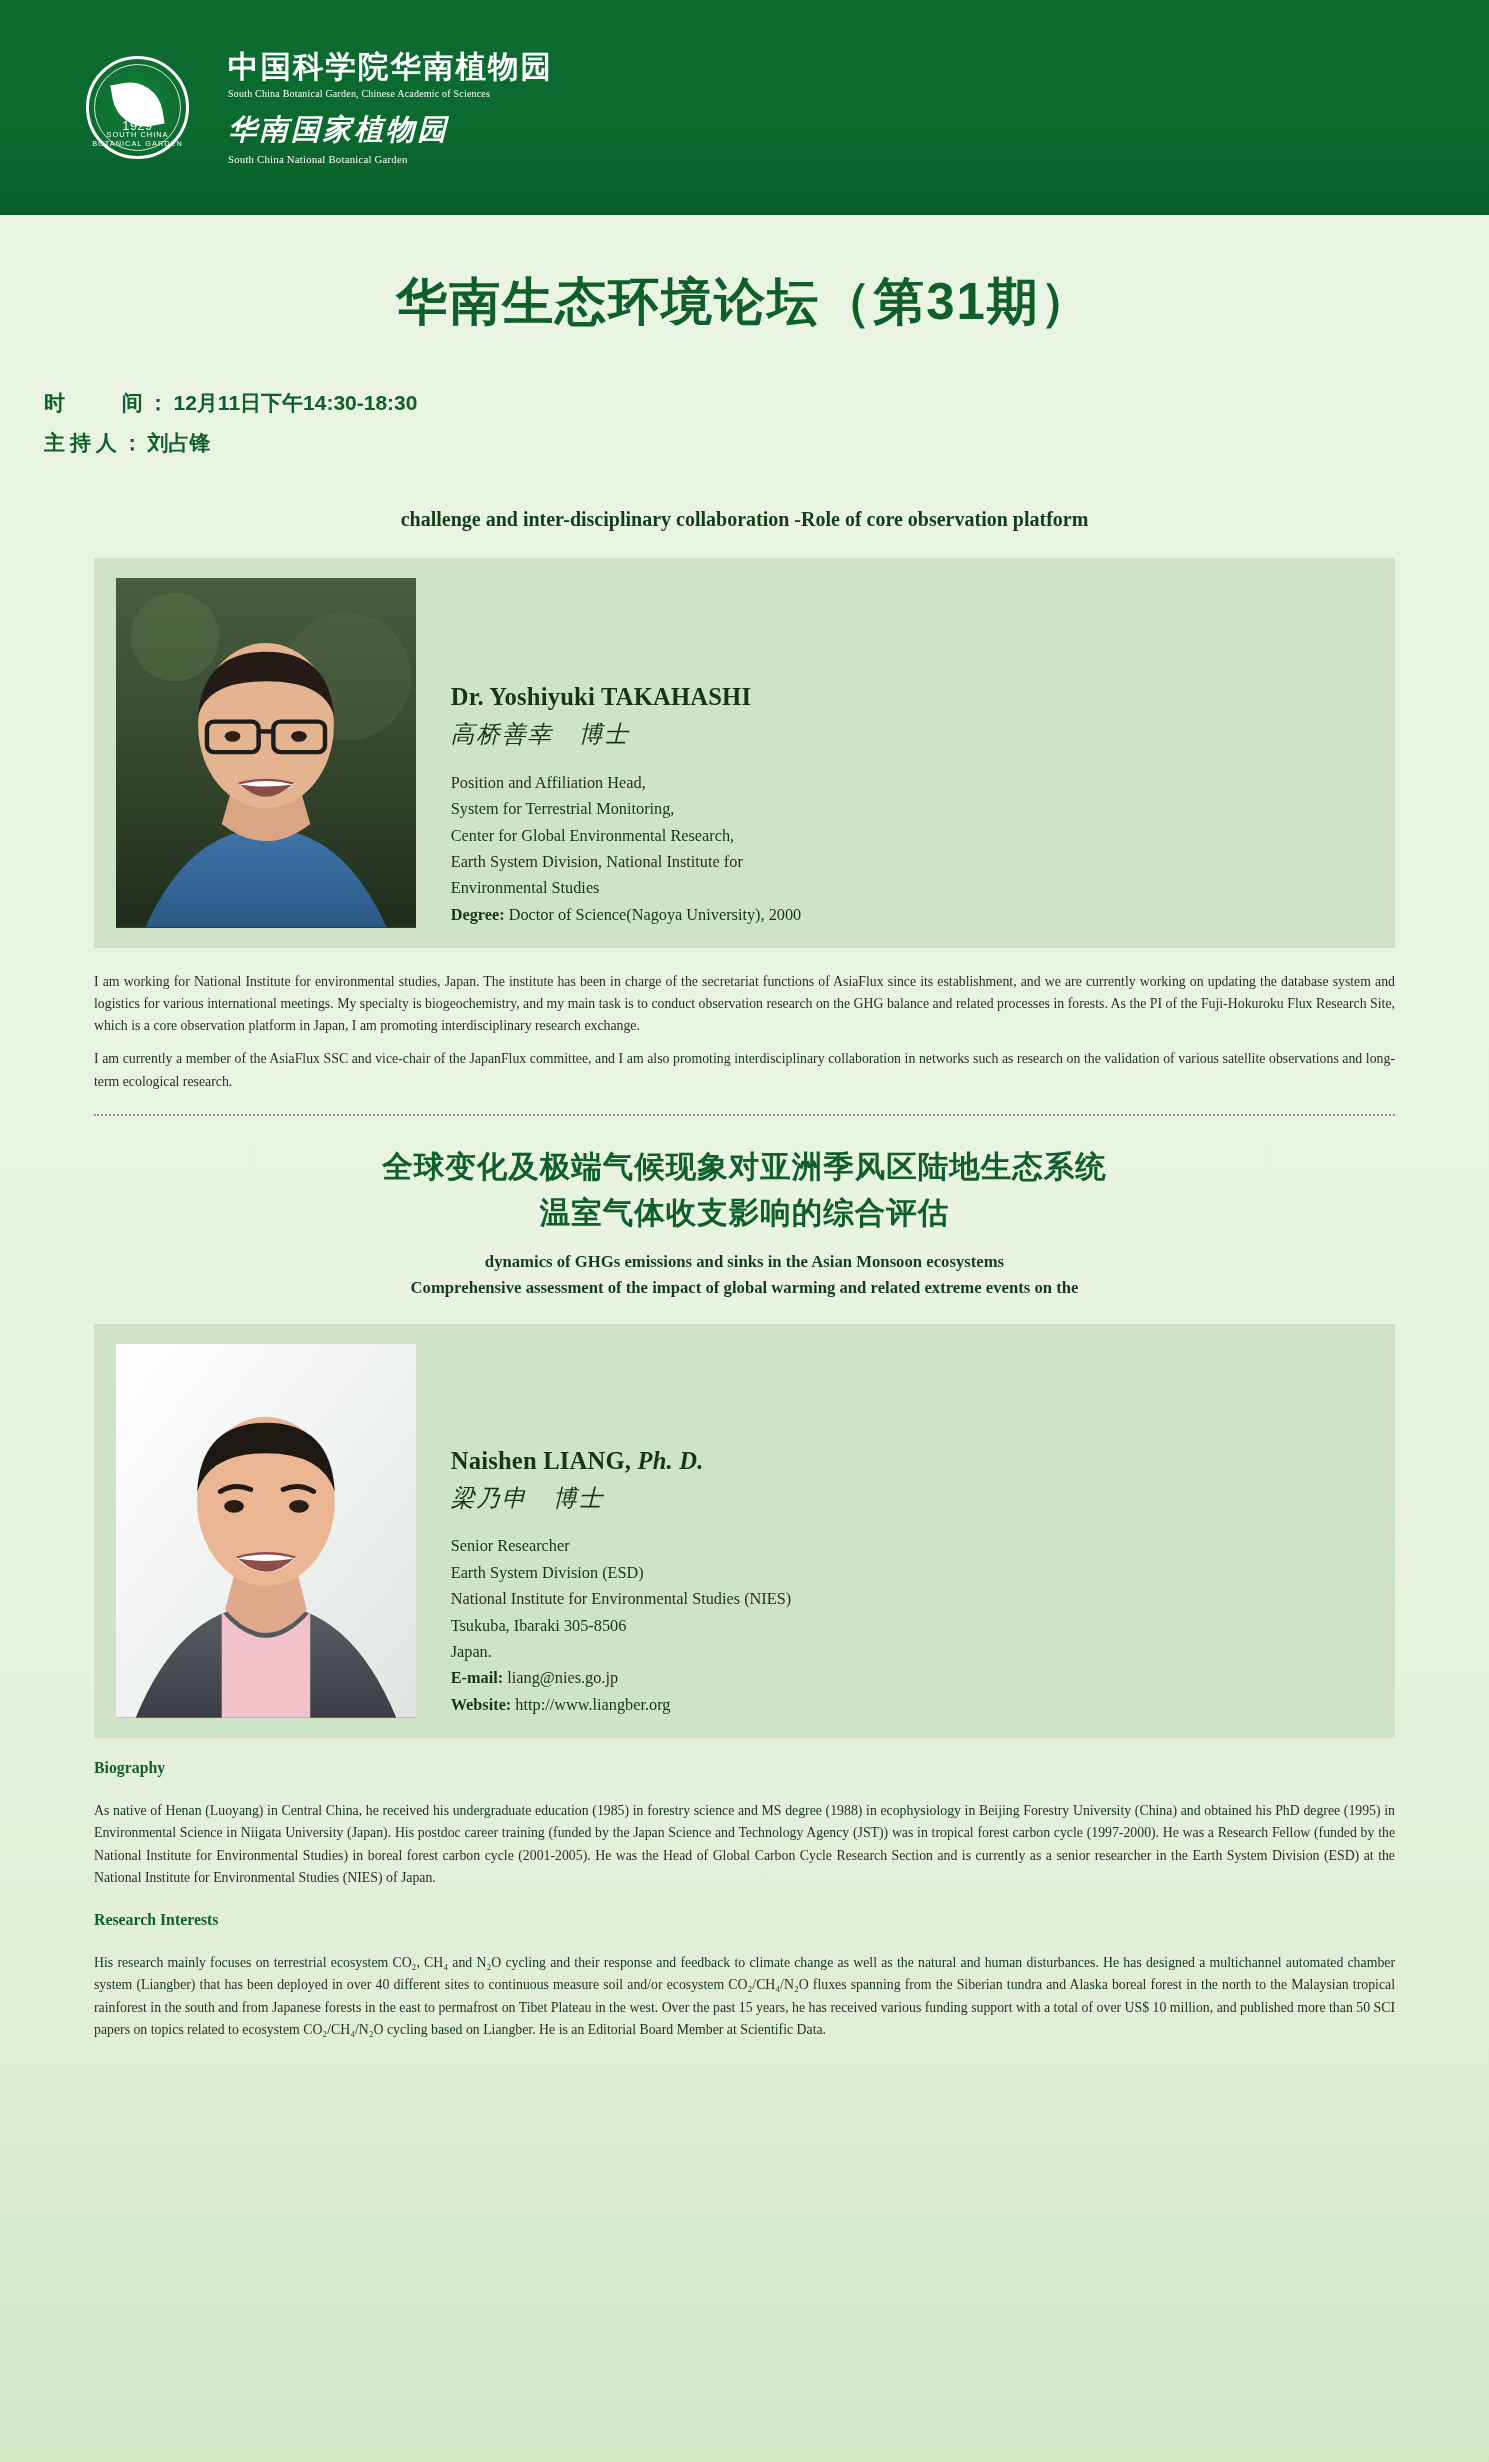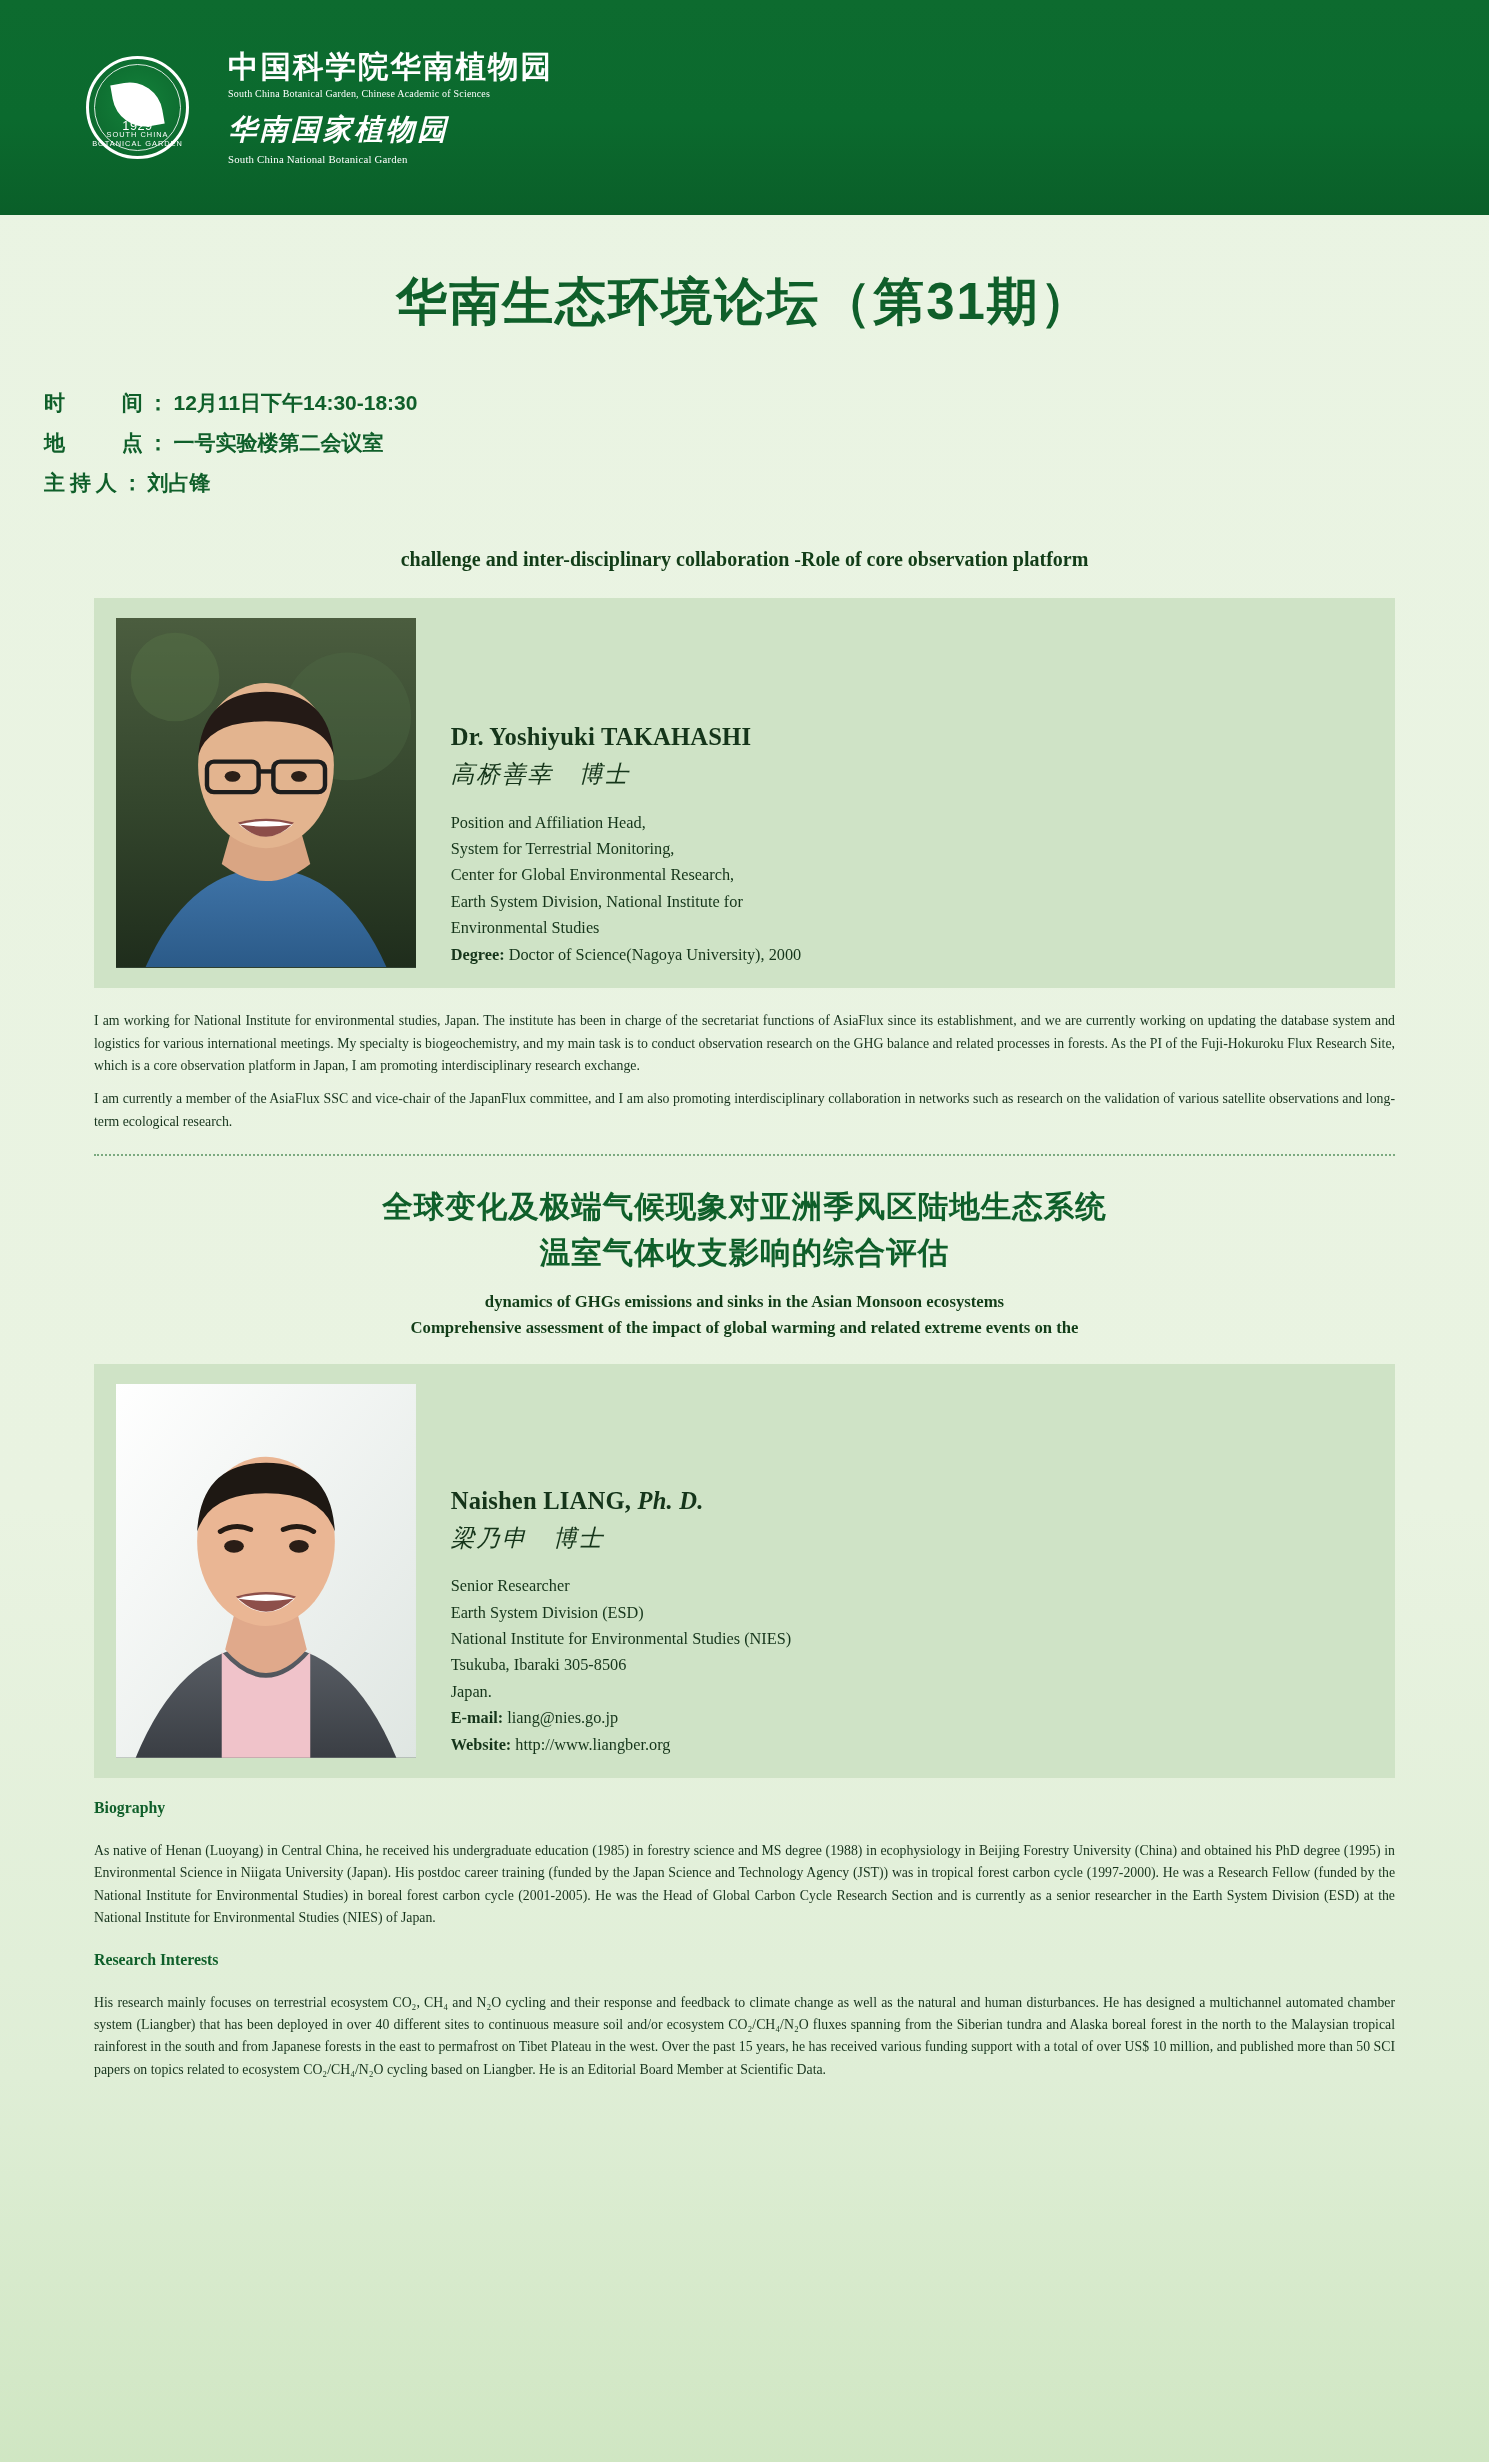--- a/index.html
+++ b/index.html
@@ -224,23 +224,20 @@
       <div class="h-cn2">华南国家植物园</div>
       <div class="h-en2">South China National Botanical Garden</div>
     </div>
   </div>
 
   <div class="main-title">华南生态环境论坛（第31期）</div>
 
   <div class="meta">
     <div>
       <span class="lbl">时　　间：</span><span>12月11日下午14:30-18:30</span>
-    </div>
-    <div>
-      <span class="lbl">地　　点：</span><span>一号实验楼第二会议室</span>
     </div>
     <div>
       <span class="lbl">主持人：</span><span>刘占锋</span>
     </div>
   </div>
 
   <div class="talk1-title">
     <div>challenge and inter-disciplinary collaboration -Role of core observation platform</div>
   </div>
 

